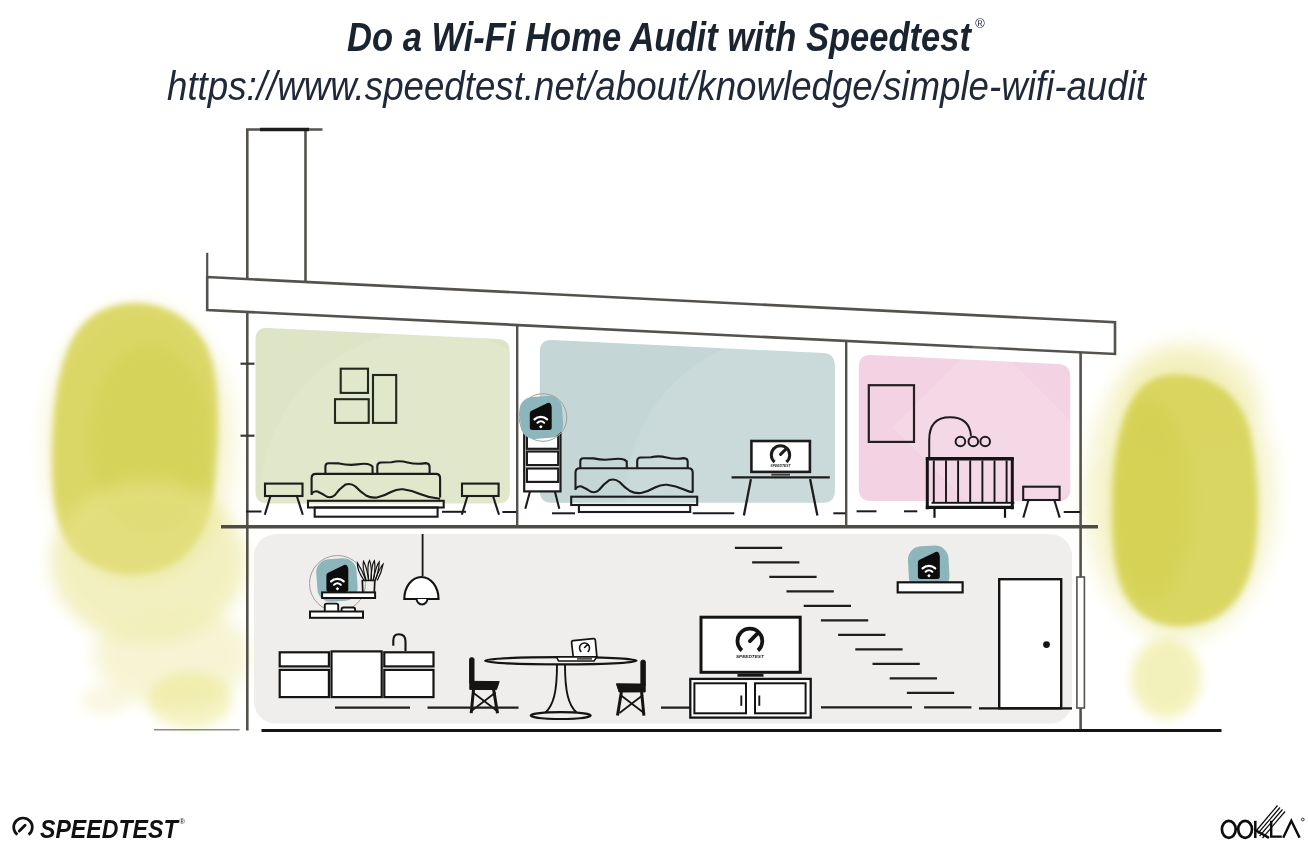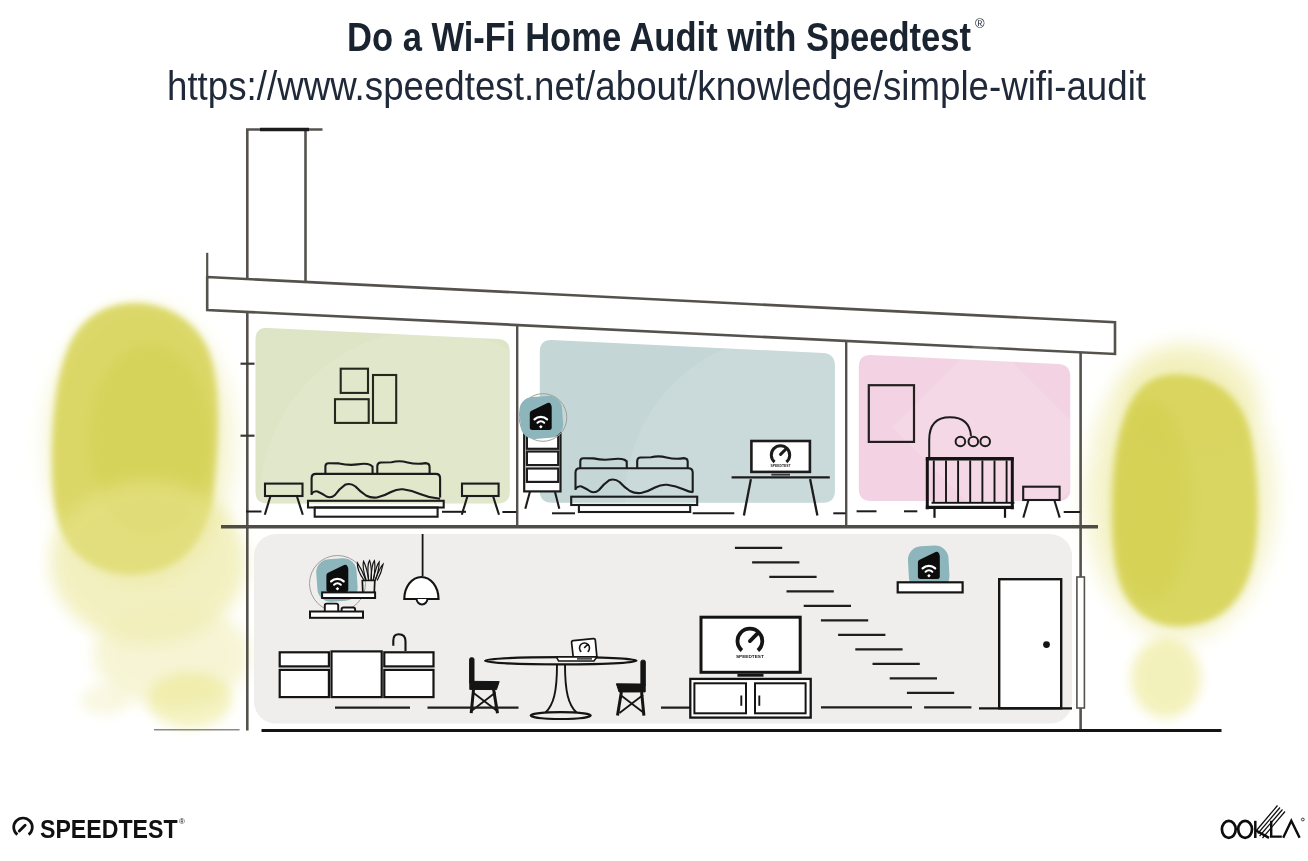--- a/index.html
+++ b/index.html
@@ -1,16 +1,16 @@
 <!DOCTYPE html>
 <html><head>
 <meta charset="utf-8">
 <style>
   html,body{margin:0;padding:0;background:#ffffff;}
-  .page{position:relative;width:1308px;height:861px;overflow:hidden;font-family:"Liberation Sans",sans-serif;}
+  .page{position:relative;width:1308px;height:861px;overflow:hidden;font-family:"Liberation Sans",sans-serif;font-style:italic;}
 </style>
 </head>
 <body>
 <div class="page">
 <svg width="1308" height="861" viewBox="0 0 1308 861">
 <defs>
   <filter id="b3" x="-50%" y="-50%" width="200%" height="200%">
           <feGaussianBlur stdDeviation="3"></feGaussianBlur>
         </filter>
   <filter id="b8" x="-50%" y="-50%" width="200%" height="200%">

